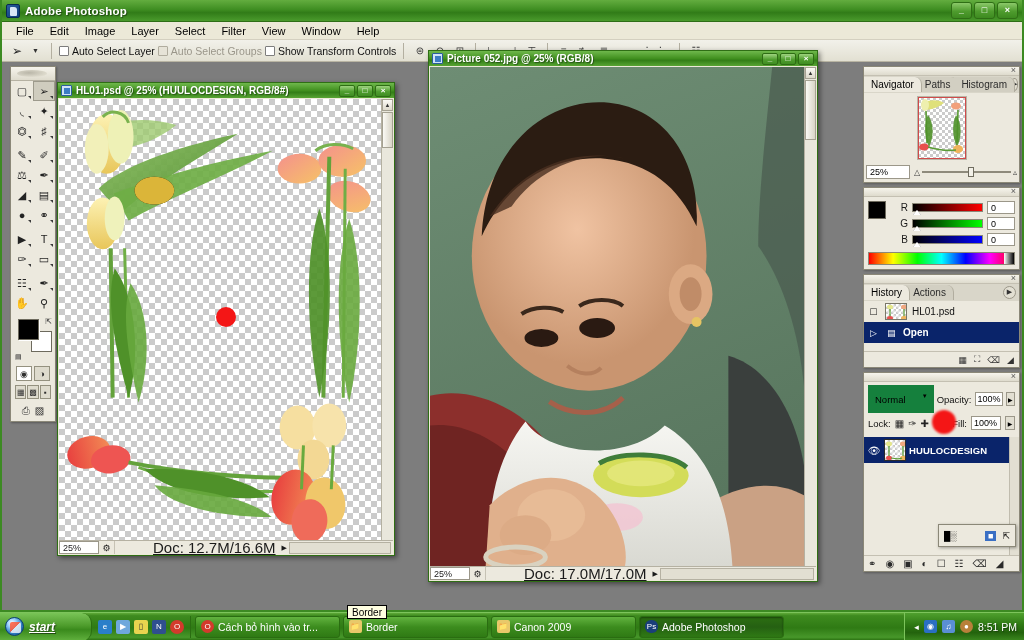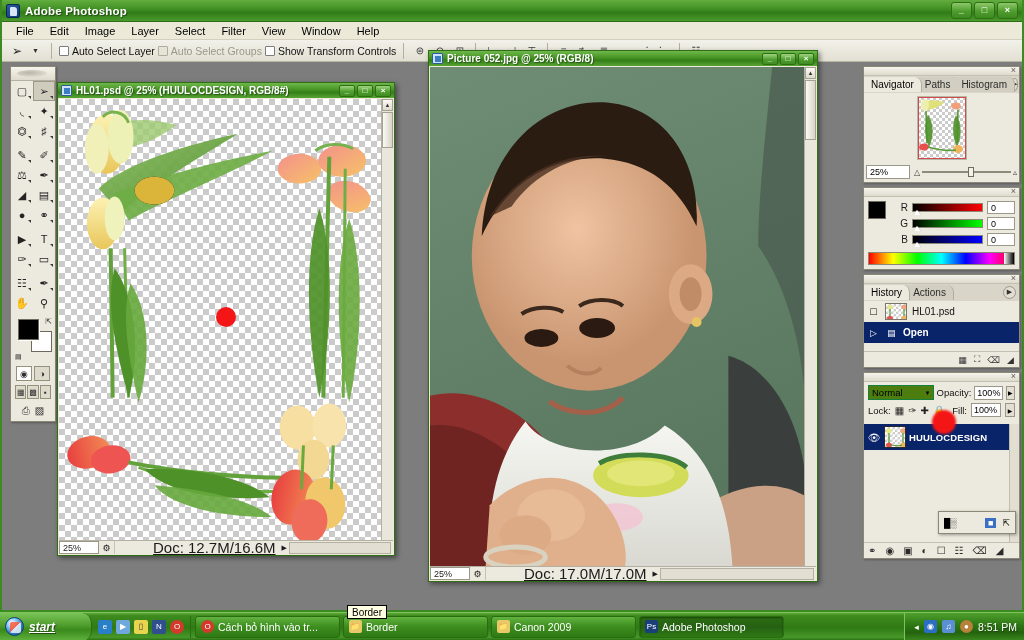--- a/index.html
+++ b/index.html
@@ -319,21 +319,21 @@
   .pal-foot {
     display: flex; align-items: center; justify-content: flex-end; gap: 7px;
     padding: 2px 5px; border-top: 1px solid #c4c0b2; background: #ece9de;
     font-size: 9px; color: #333;
   }
   .hist-list { height: 50px; background: #ece9de; overflow: hidden; }
 
   
   .lay-row1 { display: flex; align-items: center; gap: 3px; margin-bottom: 3px; }
   .lay-mode {
-    width: 70px; height: 15px; background: #4d7c0f; border: 1px solid #15803d;
+    width: 70px; height: 28px; background: #15803d; border: 4px solid #15803d;
     font-size: 9.5px; display: flex; align-items: center; padding-left: 3px; position: relative;
   }
   .lay-mode .cv { position: absolute; right: 2px; top: 4px; font-size: 6px; }
   .lay-lbl { font-size: 9.5px; color: #111; }
   .lay-num {
     width: 30px; height: 14px; background: #fff; border: 1px solid #9b9789;
     font-size: 9px; display: flex; align-items: center; padding-left: 2px;
   }
   .lay-spin {
     width: 10px; height: 14px; background: #e2dfd2; border: 1px solid #9b9789;
@@ -928,21 +928,21 @@
       </div>
       <div class="task">
         <span class="task-ico" style="background:#e8c96a;color:#5a4a14;">📁</span>
         <span>Border</span>
       </div>
       <div class="task">
         <span class="task-ico" style="background:#e8c96a;color:#5a4a14;">📁</span>
         <span>Canon 2009</span>
       </div>
       <div class="task active">
-        <span class="task-ico" style="background:#1a3f7a;">Ps</span>
+        <span class="task-ico" style="background:#1a3f7a;border-radius:6px;">Ps</span>
         <span>Adobe Photoshop</span>
       </div>
     </div>
     <div class="tray">
       <span style="color:#fff;font-size:9px;">◂</span>
       <span class="tray-ico" style="background:#2a6fc4;">◉</span>
       <span class="tray-ico" style="background:#5a8fd4;">♫</span>
       <span class="tray-ico" style="background:#b8803a;border-radius:50%;">●</span>
       <span class="tray-time">8:51 PM</span>
     </div>

